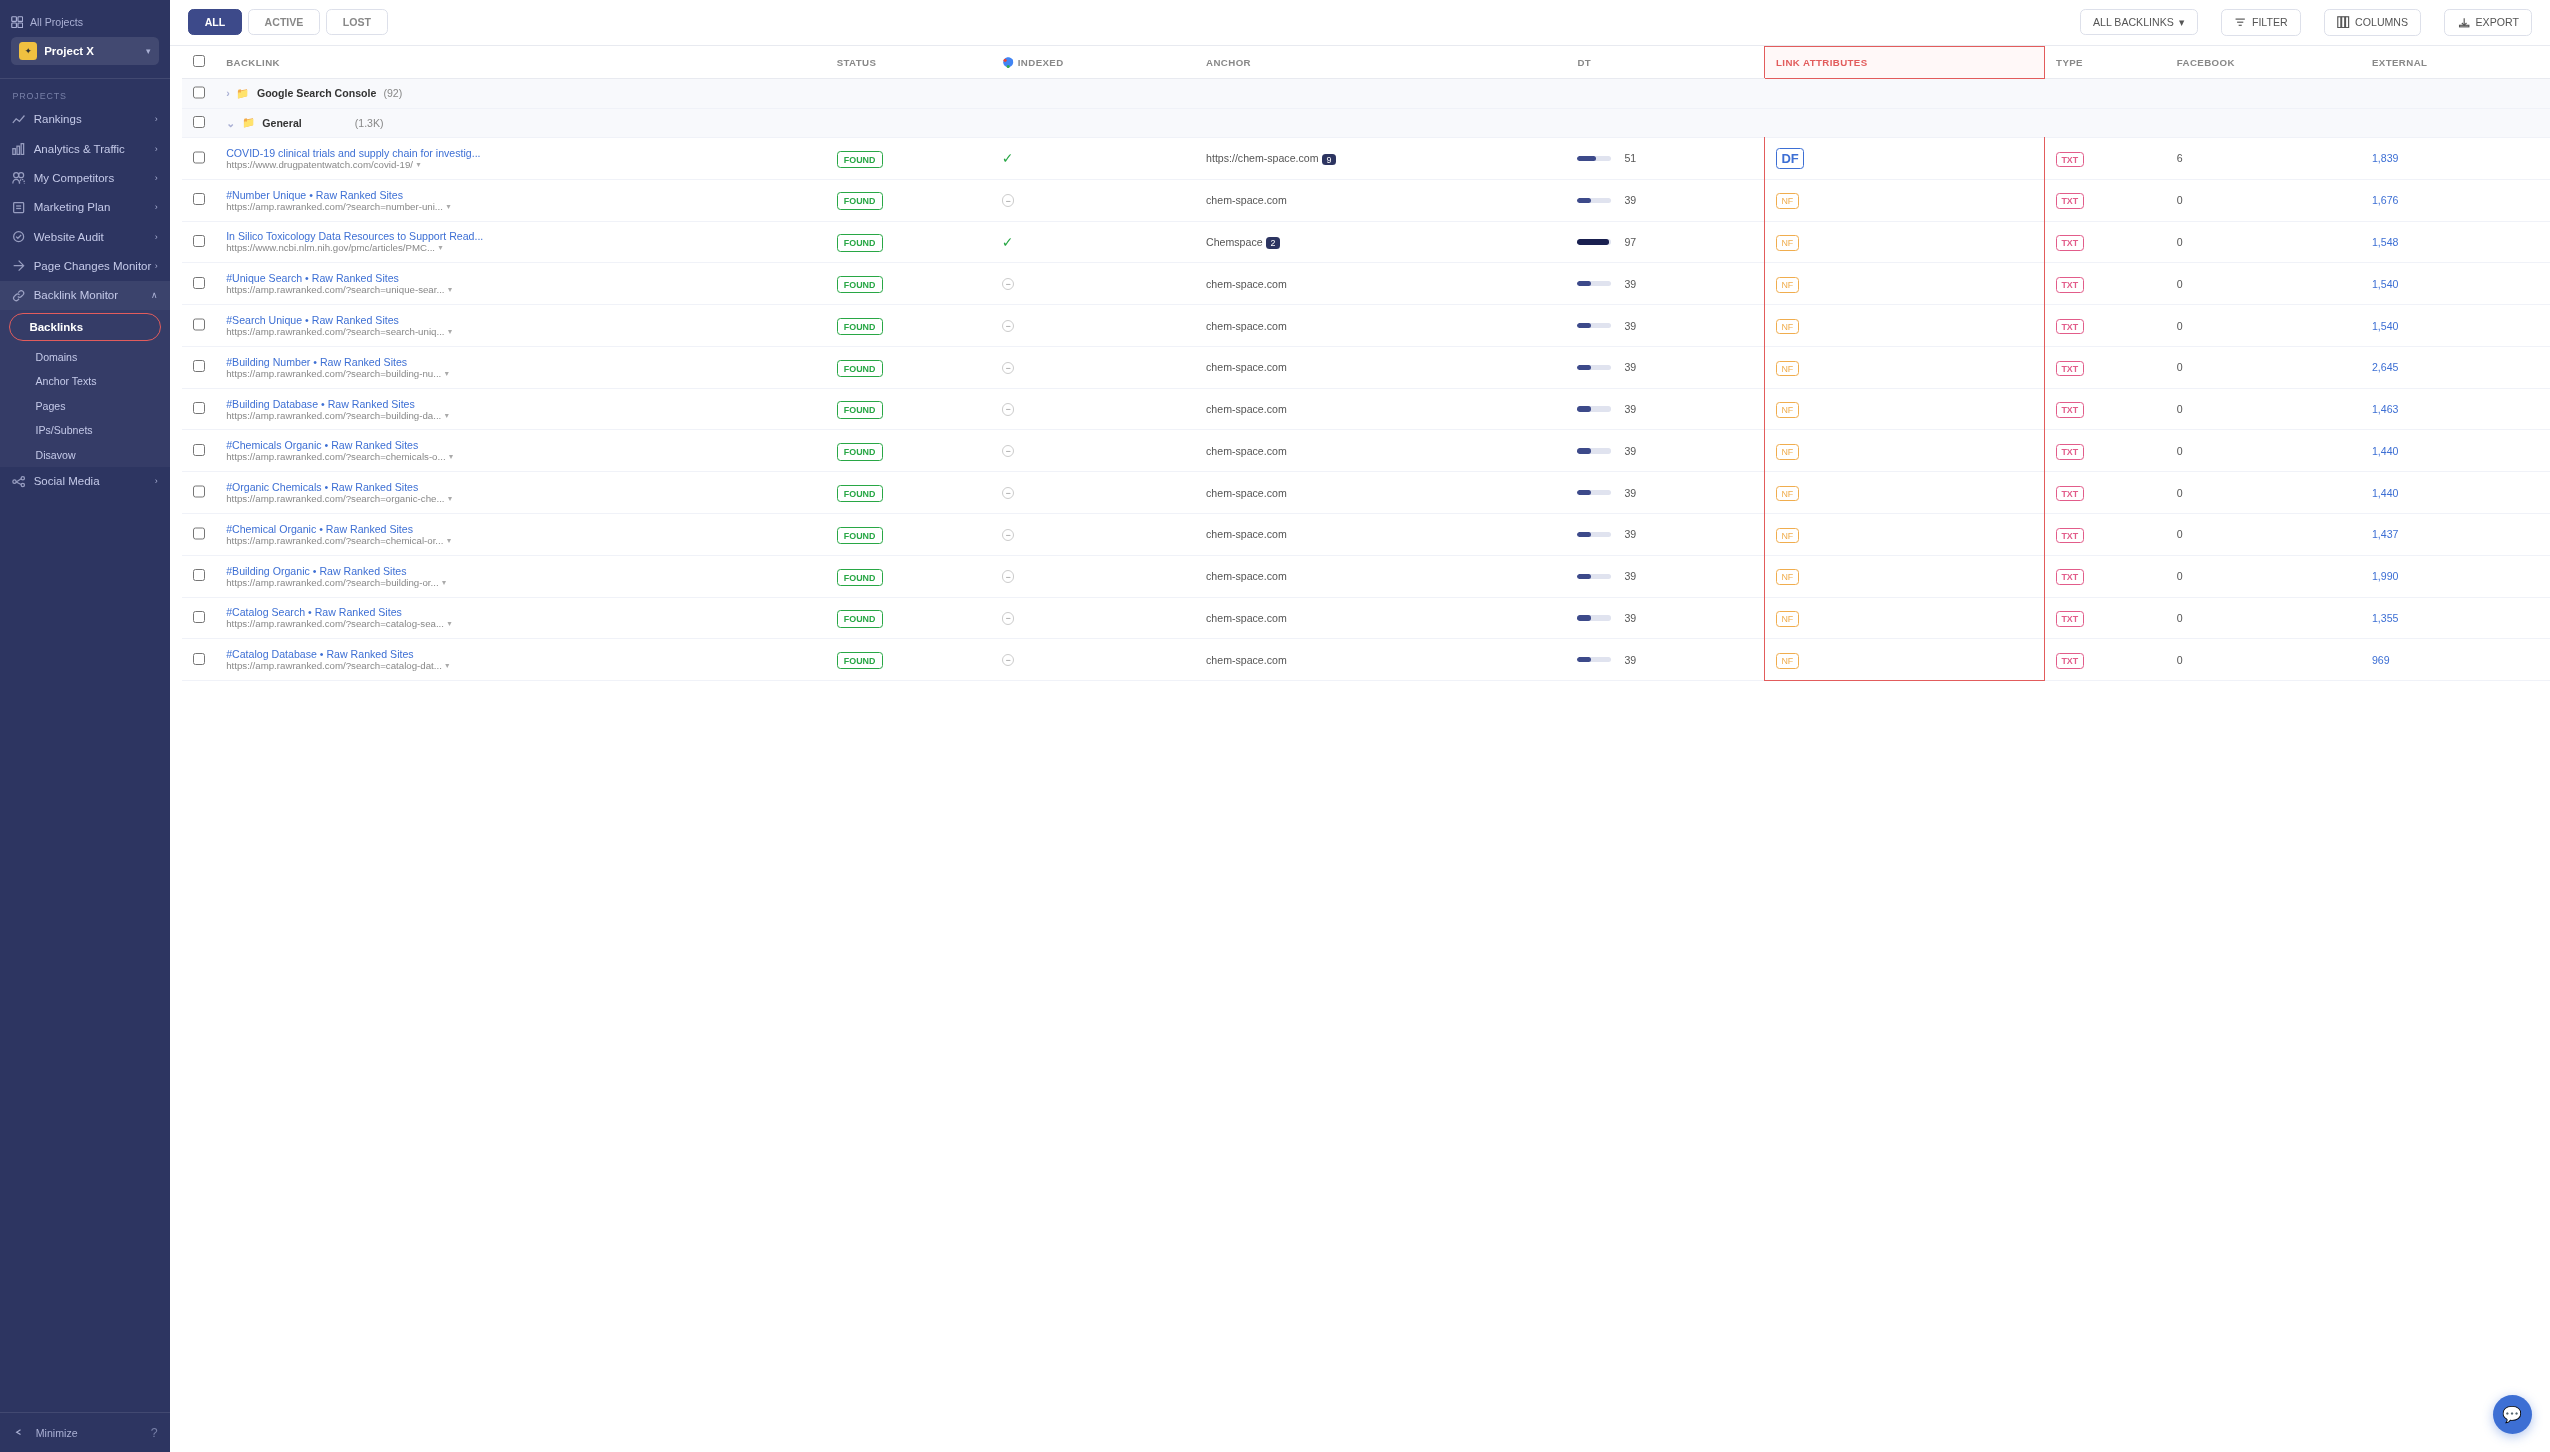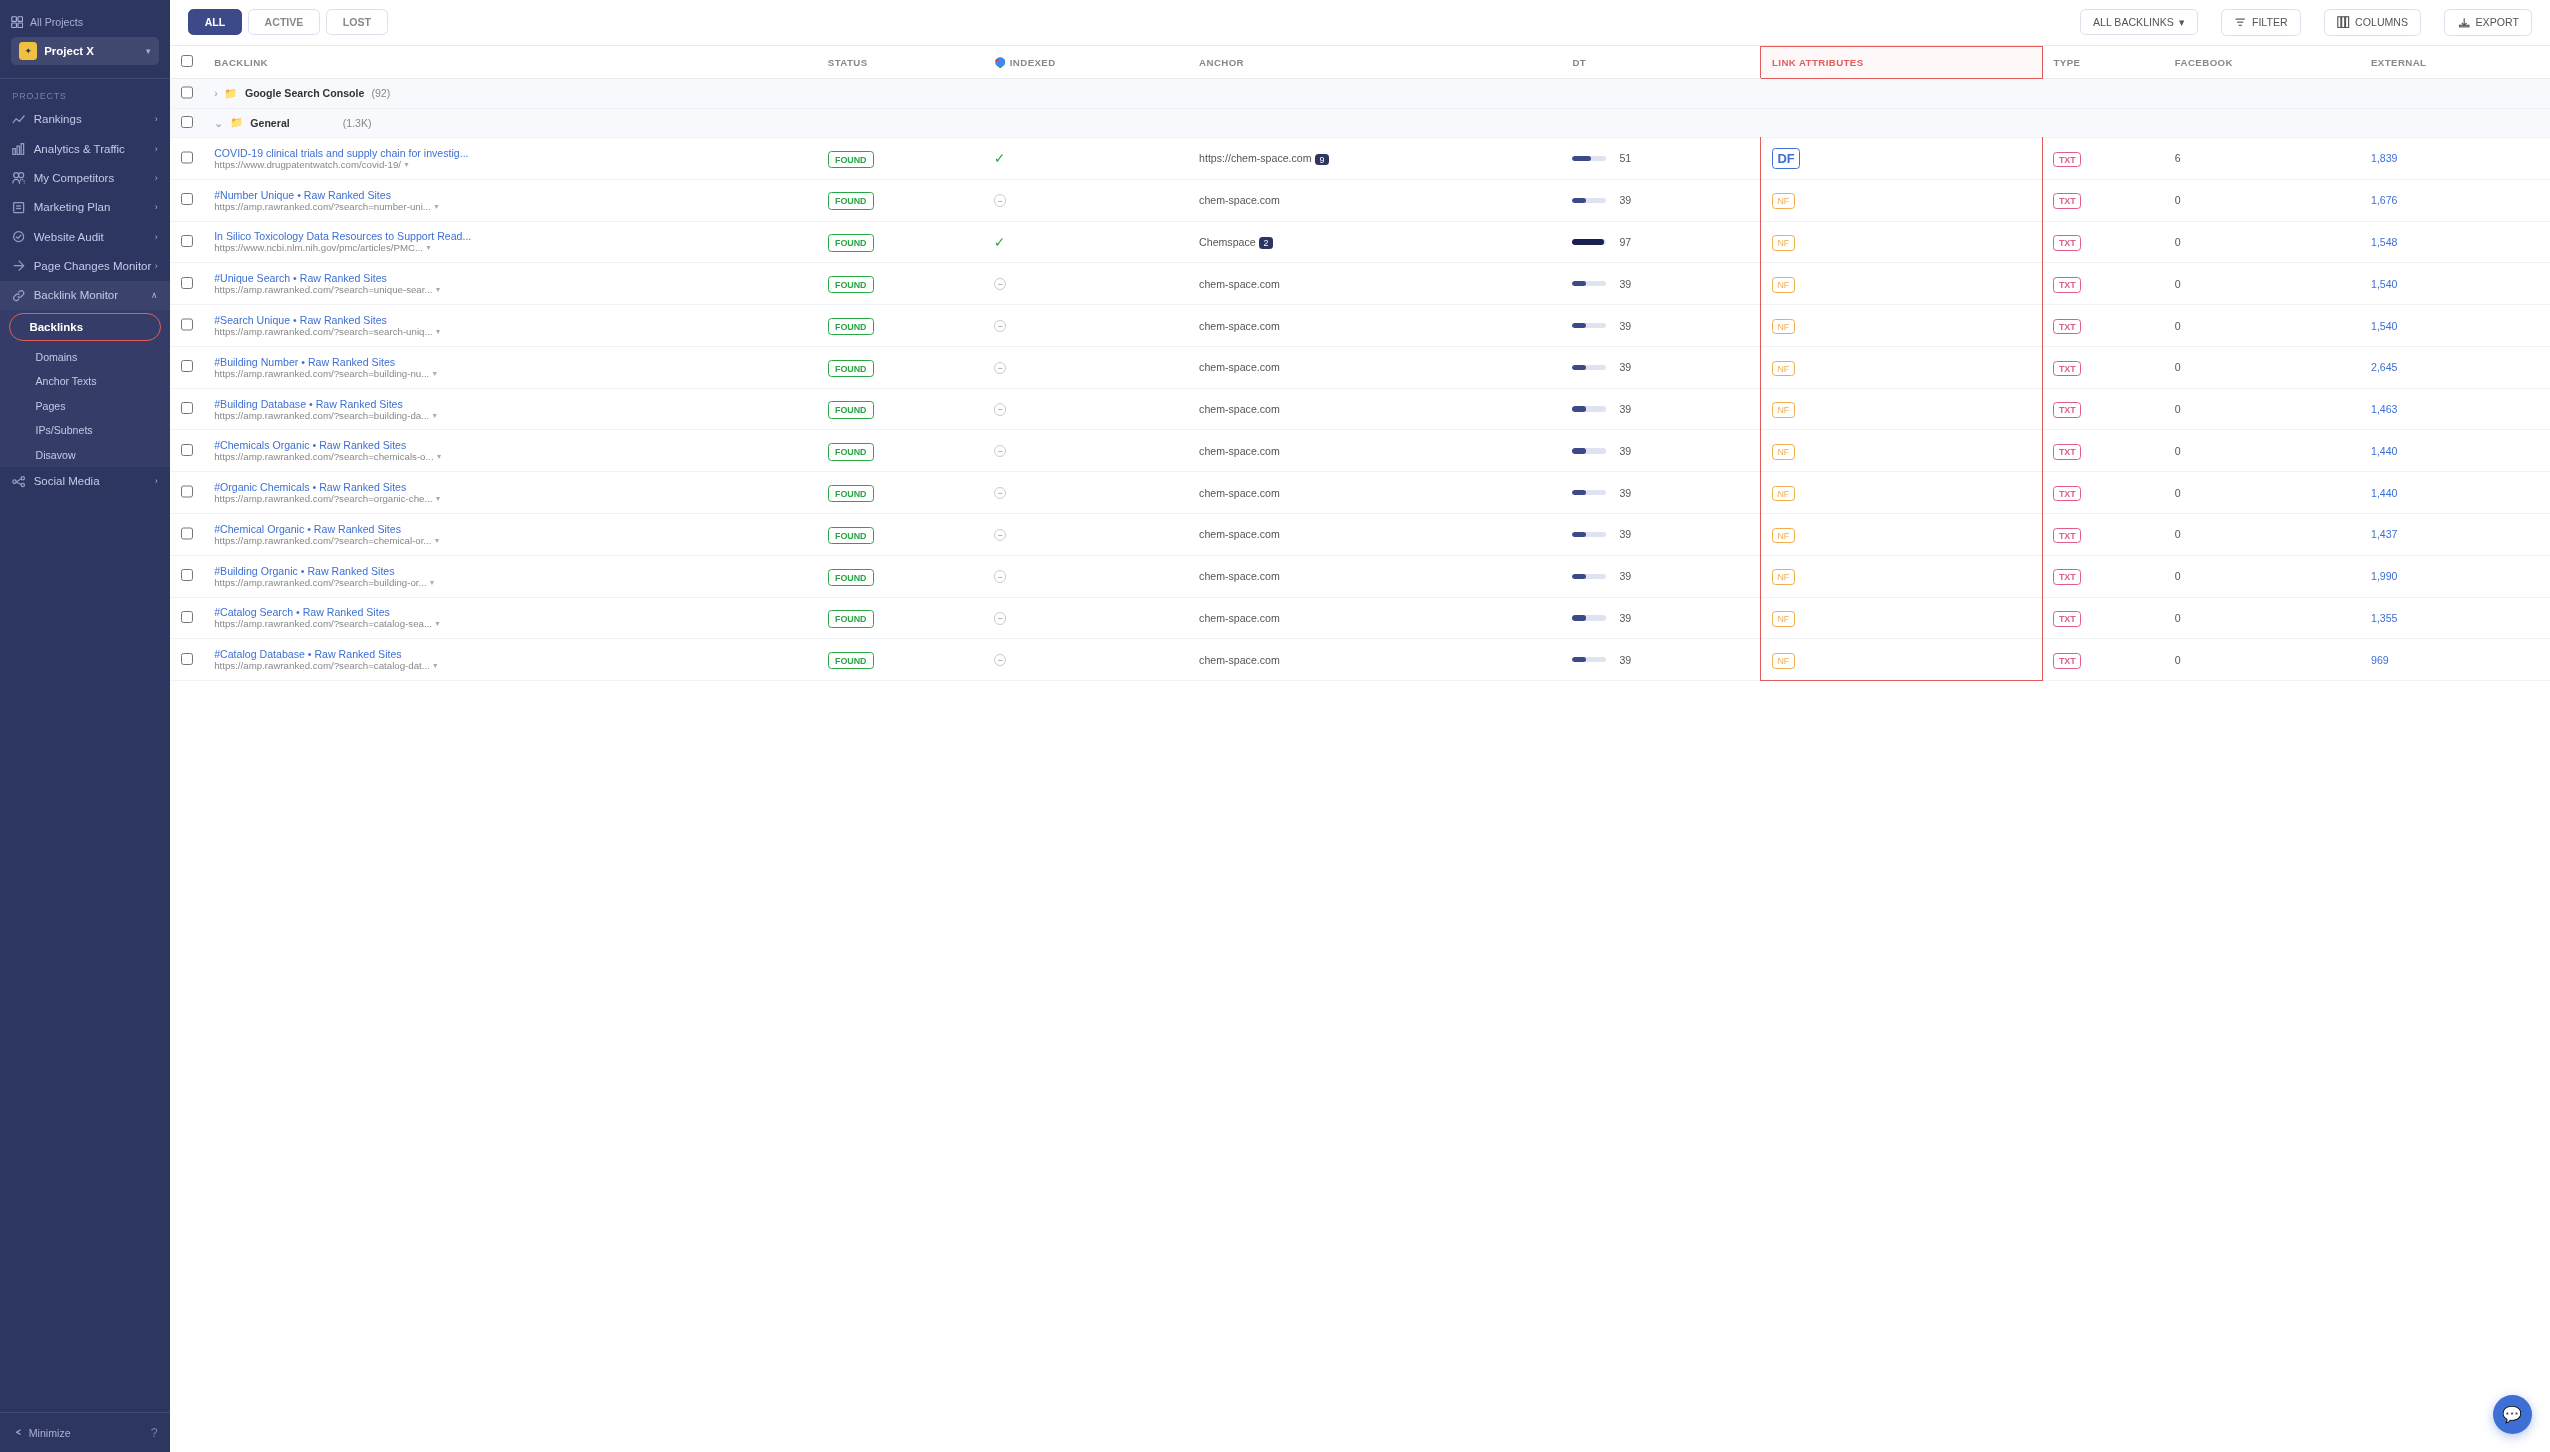--- a/index.html
+++ b/index.html
@@ -17,36 +17,36 @@
     .chevron-down { color: #aab0d4; font-size: 8.9px; }
 
     .sidebar-section-label { font-size: 8.9px; color: #7880a8; text-transform: uppercase; letter-spacing: 0.9px; padding: 12.4px 12.4px 3.5px 12.4px; }
     .sidebar-item { display: flex; align-items: center; justify-content: space-between; padding: 8px 12.4px; cursor: pointer; color: #c5cae9; font-size: 11.5px; transition: background 0.15s; }
     .sidebar-item.active { background: rgba(255,255,255,0.07); }
     .sidebar-item-left { display: flex; align-items: center; gap: 8px; }
     .sidebar-item svg { width: 13.3px; height: 13.3px; opacity: 0.7; }
     .sidebar-sub-item { display: flex; align-items: center; padding: 6.2px 12.4px 6.2px 25px; cursor: pointer; color: #c5cae9; font-size: 10.6px; }
     .sidebar-sub-item-dot { width: 3.5px; height: 3.5px; border-radius: 50%; background: transparent; margin-right: 7px; flex-shrink: 0; }
 
-    .sidebar-minimize { display: flex; align-items: center; gap: 4px; padding: 12.4px; color: #aab0d4; font-size: 10.6px; cursor: pointer; margin-top: auto; border-top: 0.9px solid rgba(255,255,255,0.1); }
+    .sidebar-minimize { display: flex; align-items: center; gap: 11px; padding: 12.4px; color: #aab0d4; font-size: 10.6px; cursor: pointer; margin-top: auto; border-top: 0.9px solid rgba(255,255,255,0.1); }
 
     
     .main { flex: 1; display: flex; flex-direction: column; overflow: hidden; }
 
     
     .toolbar { background: #fff; border-bottom: 0.9px solid #e8eaf0; padding: 8.9px 17.7px; display: flex; align-items: center; justify-content: space-between; flex-shrink: 0; }
     .toolbar-left { display: flex; align-items: center; gap: 5.3px; }
     .tab-btn { padding: 6.2px 16px; border-radius: 5.3px; border: 0.9px solid #dde0ea; background: #fff; font-size: 10.6px; font-weight: 600; color: #888; cursor: pointer; }
     .tab-btn.active { background: #3d4a8a; color: #fff; border-color: #3d4a8a; }
     .toolbar-right { display: flex; align-items: center; gap: 23px; }
     .dropdown-btn { display: flex; align-items: center; gap: 5.3px; padding: 6.2px 12.4px; border: 0.9px solid #dde0ea; border-radius: 5.3px; background: #fff; font-size: 10.6px; color: #555; cursor: pointer; }
     .icon-btn { display: flex; align-items: center; gap: 5.3px; padding: 6.2px 12.4px; border: 0.9px solid #dde0ea; border-radius: 5.3px; background: #fff; font-size: 10.6px; color: #555; cursor: pointer; }
 
     
-    .table-container { flex: 1; overflow: auto; background: #fff; }
+    .table-container { flex: 1; overflow: auto; background: #fff; padding-left: 12px; }
     table { width: 100%; border-collapse: collapse; font-size: 10.6px; }
     thead th { background: #fff; border-bottom: 1.8px solid #e8eaf0; padding: 8.9px 10.6px; text-align: left; font-size: 9.7px; font-weight: 600; color: #888; text-transform: uppercase; letter-spacing: 0.4px; white-space: nowrap; position: sticky; top: 0; z-index: 10; }
     tbody tr { border-bottom: 0.9px solid #f0f2f8; }
     td { padding: 8.9px 10.6px; vertical-align: middle; }
 
     .checkbox { width: 12.4px; height: 12.4px; border: 0.9px solid #ccc; border-radius: 2.7px; cursor: pointer; }
     .group-row { background: #f8f9fc; }
     .group-row td { padding: 7px 10.6px; }
     .group-label { display: flex; align-items: center; gap: 7px; font-weight: 600; font-size: 10.6px; color: #333; }
     .folder-icon { color: #6c757d; }

